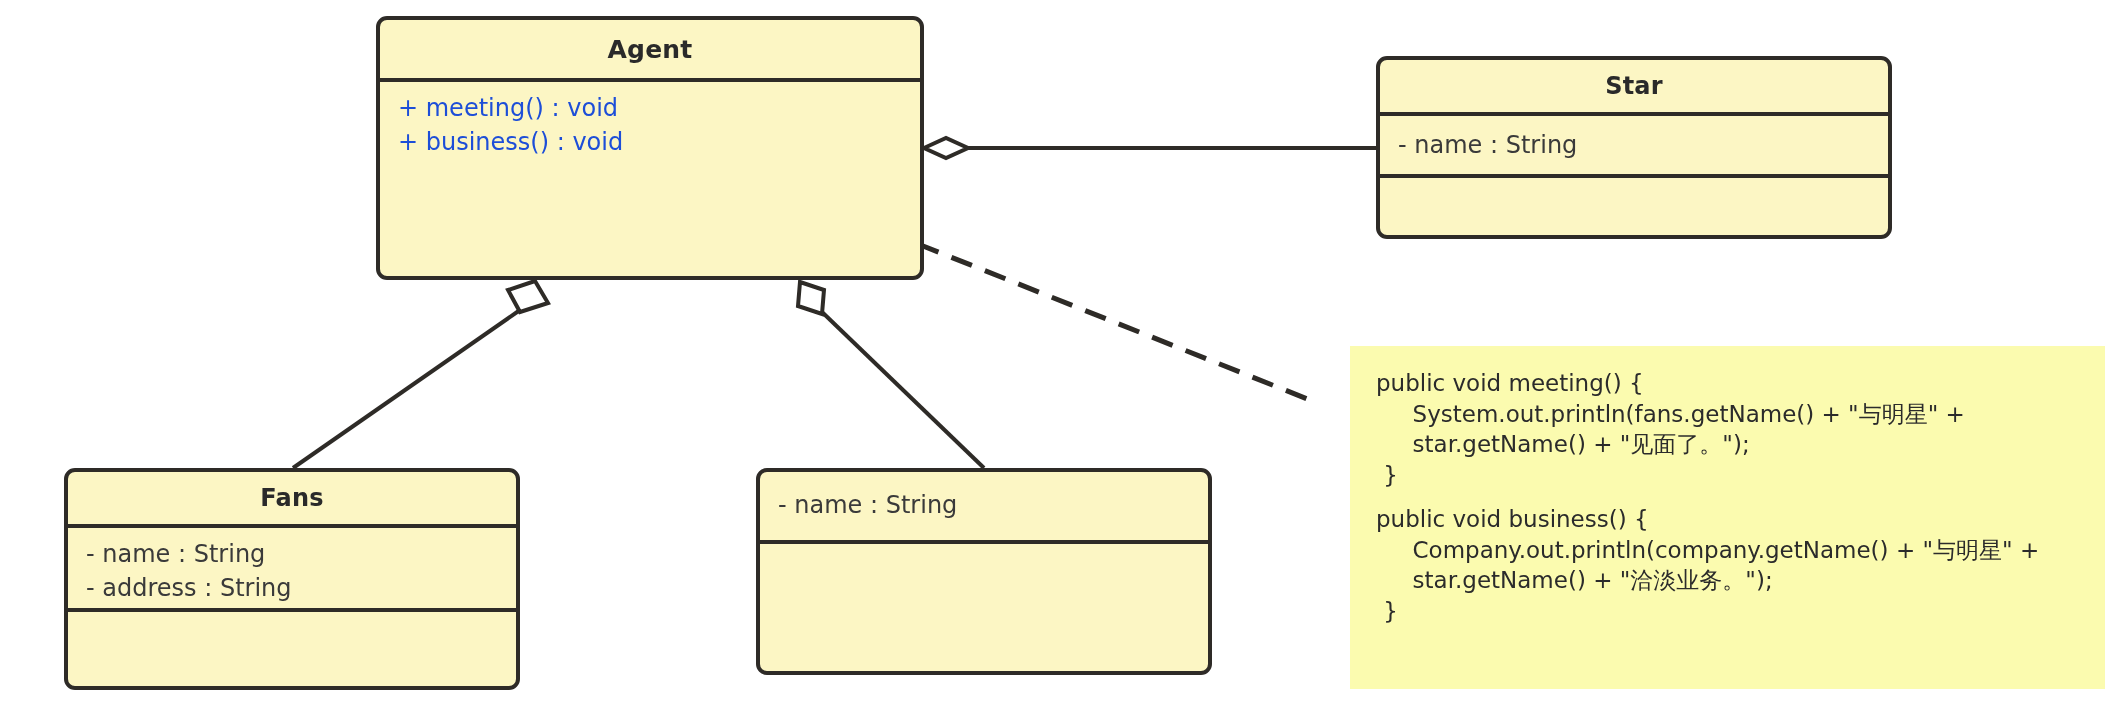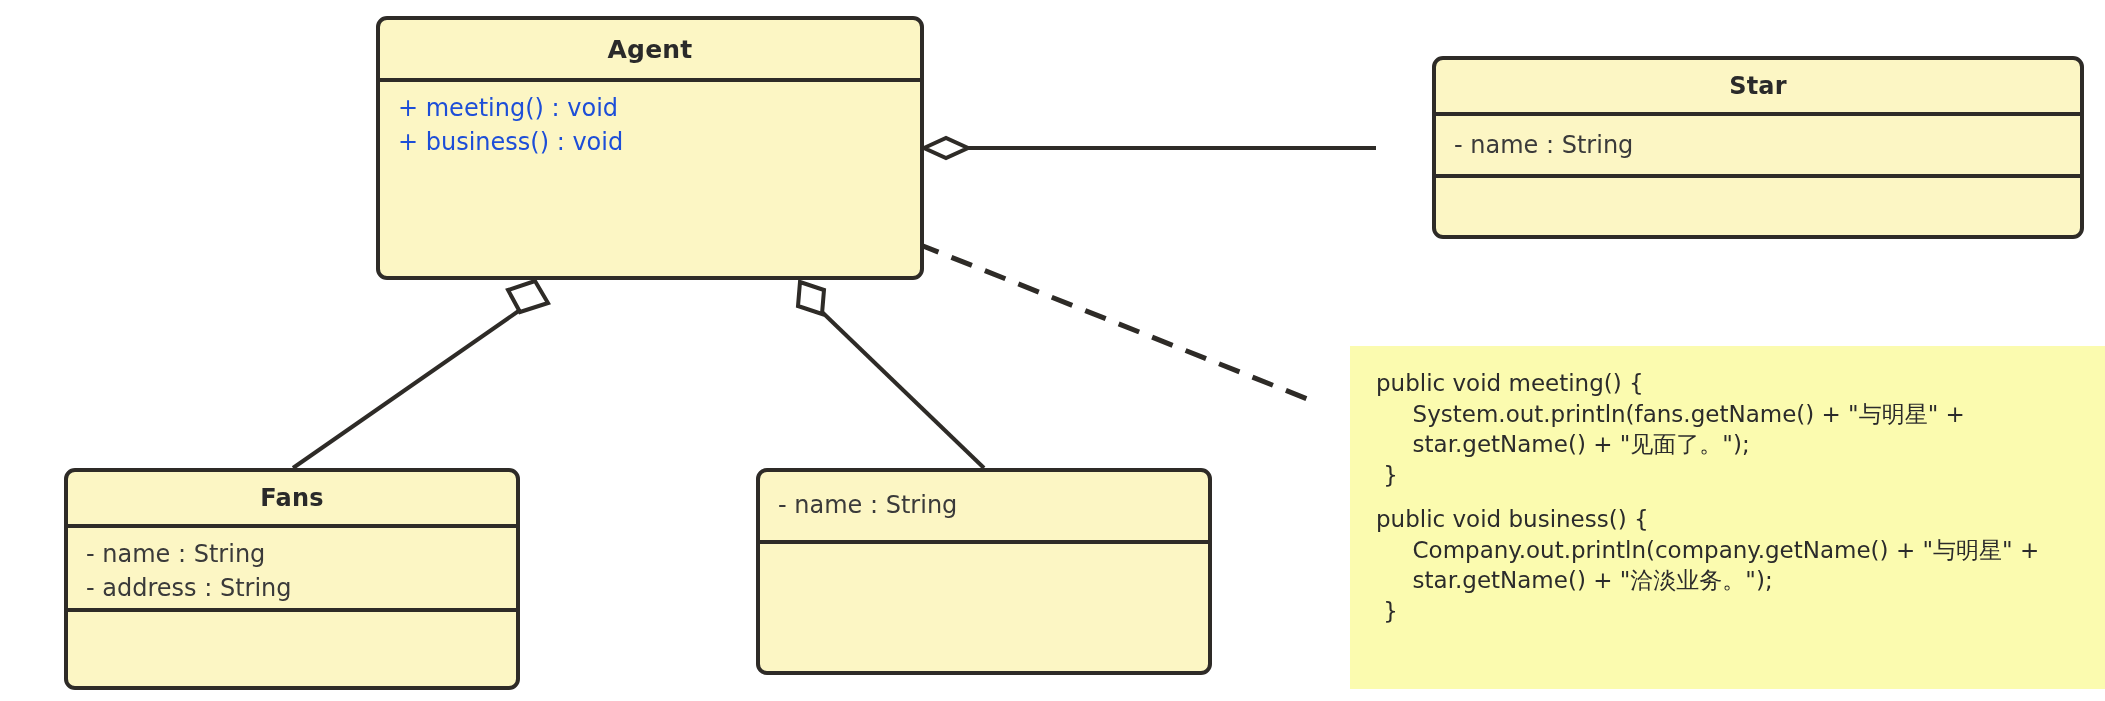--- a/index.html
+++ b/index.html
@@ -78,21 +78,21 @@
     white-space: pre;
     line-height: 1.42;
   }
 
   
   #class-agent      { left: 376px;  top: 16px;  width: 548px; height: 264px; }
   #class-agent   .class-name-row  { height: 62px;  font-size: 25px; }
   #class-agent   .class-attrs-row { height: 116px; font-size: 24px; }
   #class-agent   .class-ops-row   { height: 78px;  font-size: 24px; }
 
-  #class-star       { left: 1432px; top: 56px;  width: 652px; height: 183px; }
+  #class-star       { left: 1376px; top: 56px;  width: 516px; height: 183px; }
   #class-star    .class-name-row  { height: 56px;  font-size: 24px; }
   #class-star    .class-attrs-row { height: 62px;  font-size: 24px; padding-top: 12px; }
   #class-star    .class-empty-row { height: 57px; }
 
   #class-fans       { left: 64px;   top: 468px; width: 456px; height: 222px; }
   #class-fans    .class-name-row  { height: 56px;  font-size: 24px; }
   #class-fans    .class-attrs-row { height: 84px;  font-size: 24px; }
   #class-fans    .class-empty-row { height: 59px; }
 
   #class-company    { left: 756px;  top: 468px; width: 456px; height: 207px; }

